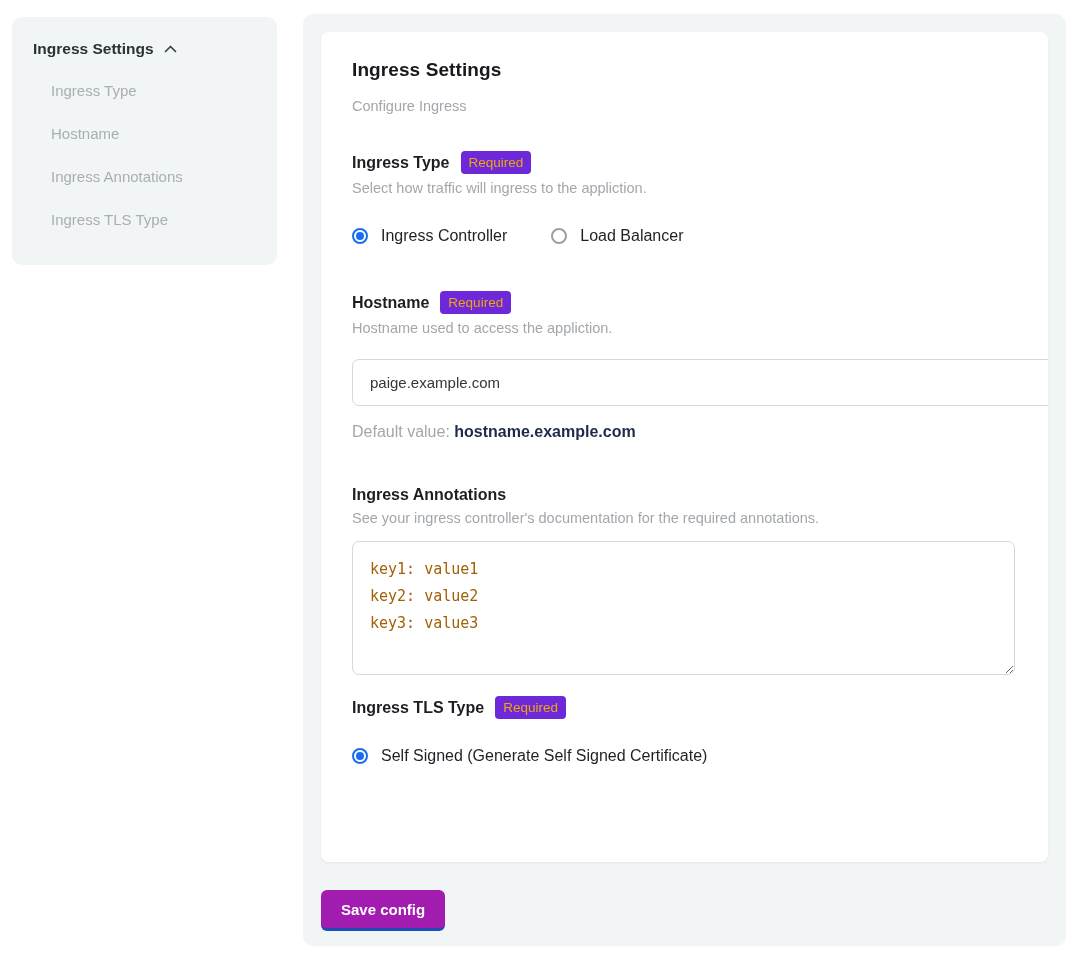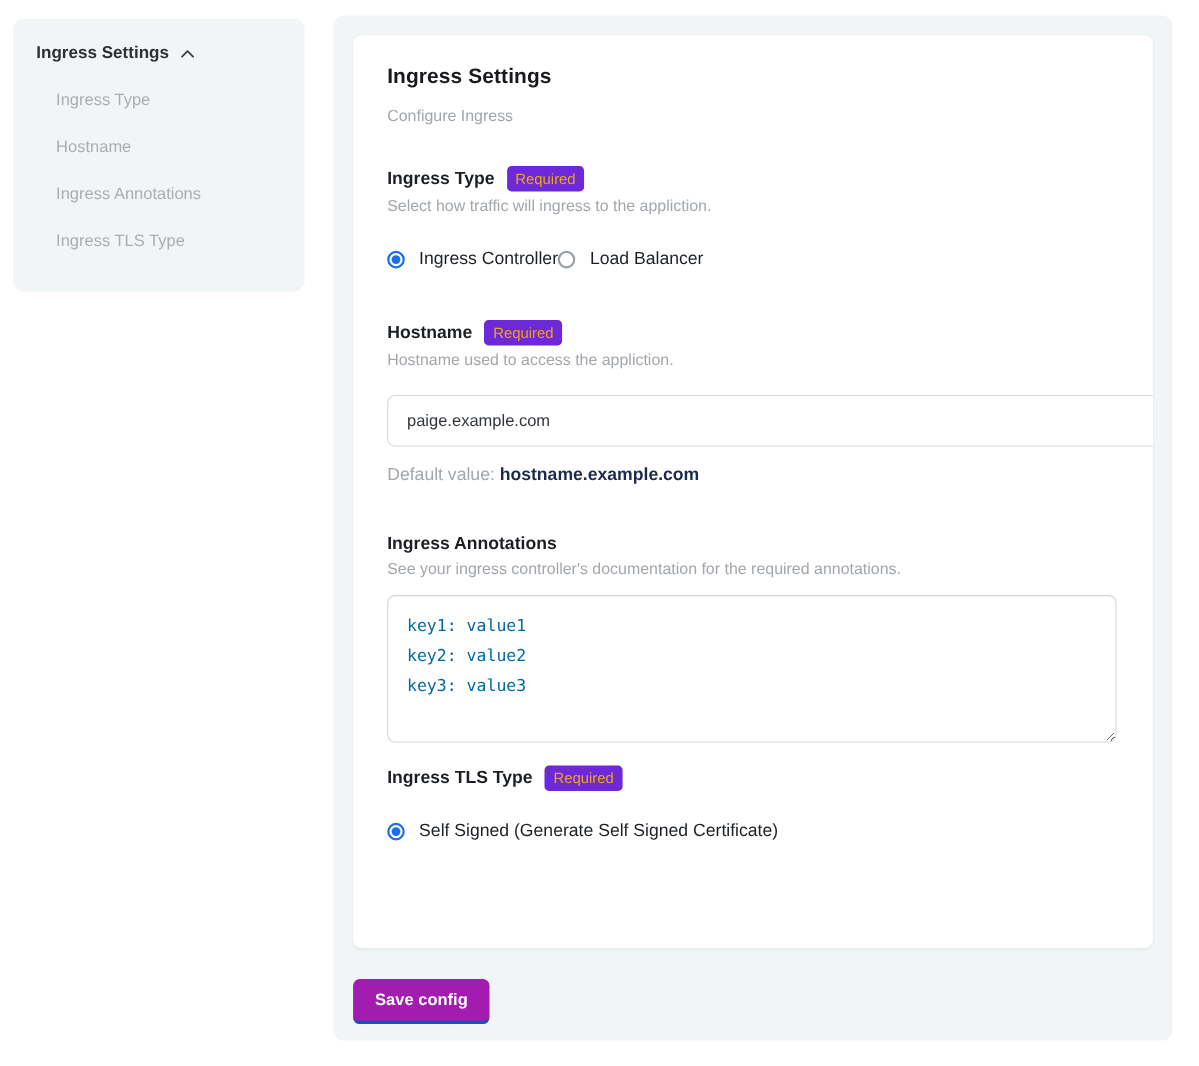--- a/index.html
+++ b/index.html
@@ -25,42 +25,42 @@
   .card-title { font-size:19px; font-weight:bold; color:#17191c; letter-spacing:.1px; }
   .card-subtitle { margin-top:17px; font-size:14.5px; color:#a2a7ac; }
 
   .section-head { display:flex; align-items:center; gap:11px; }
   .section-label { font-size:16px; font-weight:bold; color:#1b1e22; }
   .required-badge { background:#6d28d9; color:#efa60e; font-size:13.5px;
     padding:4px 8px; border-radius:4px; }
   .section-desc { margin-top:6px; font-size:14.5px; color:#a2a7ac; }
 
   .sec-ingress-type { margin-top:37px; }
-  .radio-row { margin-top:31px; display:flex; }
+  .radio-row { margin-top:31px; display:flex; gap:44px; }
   .radio-option { display:flex; align-items:center; gap:13px; cursor:pointer; }
   .radio-option .opt-label { font-size:16px; color:#1d2125; }
   .radio { width:16px; height:16px; border-radius:50%;
     border:2px solid #9aa0a6; background:#fff; position:relative; flex:none; }
   .radio.checked { border-color:#1a6deb; }
   .radio.checked::after { content:''; position:absolute; left:2px; top:2px;
     width:8px; height:8px; border-radius:50%; background:#1a6deb; }
 
   .sec-hostname { margin-top:46px; }
   .text-input { margin-top:23px; width:747px; height:47px;
     border:1px solid #d4d8db; border-radius:7px; padding:0 17px;
     font-size:15px; color:#32363b; font-family:"Liberation Sans", sans-serif;
     outline:none; background:#fff; display:block; }
   .default-line { margin-top:17px; font-size:16px; color:#a2a7ac; }
   .default-line b { color:#1e2a4a; font-weight:bold; }
 
   .sec-annotations { margin-top:45px; }
   .annotations-area { margin-top:15px; width:663px; height:134px;
     border:1px solid #d4d8db; border-radius:7px; padding:14px 17px;
     font-family:"DejaVu Sans Mono", monospace; font-size:15px; line-height:27px;
-    color:#0369a1; resize:vertical; outline:none; display:block; }
+    color:#a16207; resize:vertical; outline:none; display:block; }
 
   .sec-tls { margin-top:21px; }
   .tls-options { margin-top:28px; }
   .tls-options .radio-option { margin-bottom:23px; }
 
   .save-button { margin-top:28px; margin-left:0; display:inline-block;
     background:#a21caf; border:none; border-bottom:3px solid #1d4dbb;
     border-radius:6px; color:#ffffff; font-weight:bold; font-size:15px;
     padding:11px 20px 10px; cursor:pointer; font-family:"Liberation Sans", sans-serif; }
 </style>

